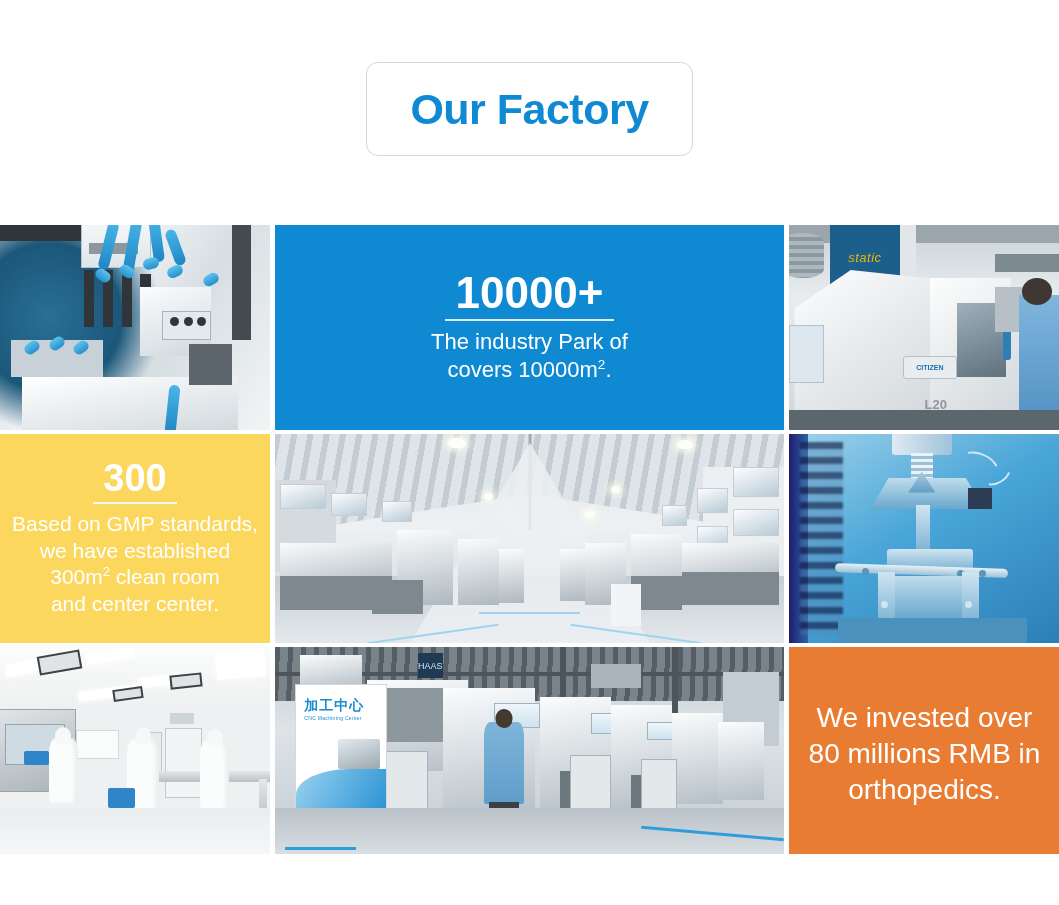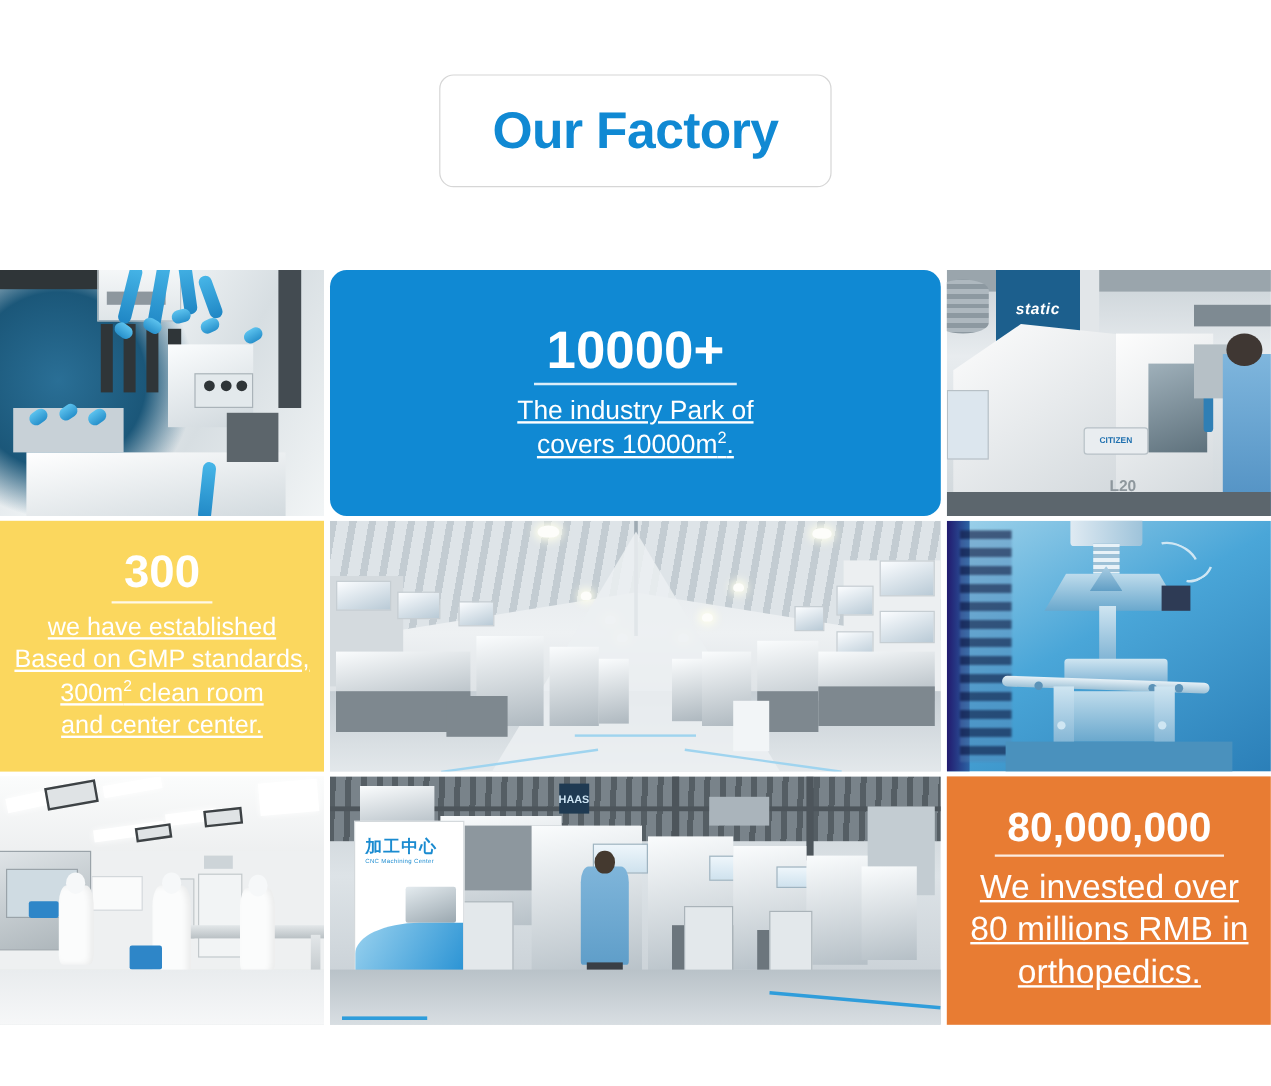--- a/index.html
+++ b/index.html
@@ -34,31 +34,31 @@
     width:1059px; height:628px;
     display:grid;
     grid-template-columns: 270px 509px 271px;
     grid-template-rows: 205px 209px 207px;
     column-gap:5px; row-gap:4px;
   }
   .cell { position:relative; overflow:hidden; }
 
   
   .stat { display:flex; flex-direction:column; align-items:center; justify-content:center; }
-  .stat.blue   { background:#1089d3;border-radius:14px; }
+  .stat.blue   { background:#1089d3; }
   .stat.yellow { background:#fbd75e; }
   .stat.orange { background:#e87c33; }
 
   .stat-number {
     color:#ffffff; font-weight:bold; line-height:1.05;
     border-bottom:2px solid rgba(255,255,255,.85);
     padding:0 10px 3px 10px;
   }
   .stat-desc { color:#ffffff; text-align:center; line-height:1.28; margin-top:7px; }
-  .stat-desc div { white-space:nowrap;text-decoration:underline; }
+  .stat-desc div { white-space:nowrap; }
   .sup { font-size:0.62em; vertical-align:super; }
 
   .blue   .stat-number { font-size:44px; }
   .blue   .stat-desc   { font-size:22px; }
   .yellow .stat-number { font-size:38px; }
   .yellow .stat-desc   { font-size:21px; }
   .orange .stat-number { font-size:34px; }
   .orange .stat-desc   { font-size:28px; }
 
   
@@ -74,21 +74,21 @@
       background:linear-gradient(180deg,#47b6e8,#1f86c4); }
   .p-cnc .noztip { position:absolute; width:16px; height:11px; border-radius:6px;
       background:linear-gradient(180deg,#5cc2ee,#2790cb); }
   .p-cnc .plate { position:absolute; background:linear-gradient(160deg,#fbfdfe,#cfd7dc); }
 
   
   .p-lathe { background:linear-gradient(180deg,#c9d1d6 0%,#e8ecef 35%,#cfd6da 100%); }
   .p-lathe .body { position:absolute; background:linear-gradient(145deg,#fdfdfd,#d2d8dc); }
   .p-lathe .hood { position:absolute; background:#1c5f8d; }
   .p-lathe .hood span { position:absolute; left:50%; top:50%; transform:translate(-50%,-50%);
-      color:#ffffff; font-size:13px; font-style:italic; font-weight:bold; letter-spacing:.5px; }
+      color:#eab308; font-size:13px; font-style:italic; font-weight:normal; letter-spacing:.5px; }
   .p-lathe .dark { position:absolute; background:#3c454b; }
   .p-lathe .glass { position:absolute; background:linear-gradient(160deg,#9fb0ba,#5e717c); }
   .p-lathe .badge { position:absolute; background:#e9edf0; border:1px solid #b7c0c6;
       display:flex; align-items:center; justify-content:center; }
   .p-lathe .badge i { font-style:normal; font-size:7px; color:#1d6fae; font-weight:bold; }
   .p-lathe .tag { position:absolute; color:#8e979d; font-size:13px; font-weight:bold; }
   .p-lathe .person { position:absolute; background:linear-gradient(180deg,#7fb6dd,#4f8fc2); }
   .p-lathe .head { position:absolute; border-radius:50%; background:#3f3733; }
   .p-lathe .duct { position:absolute; border-radius:50%/20%;
       background:repeating-linear-gradient(180deg,#aeb8bf 0 4px,#8d99a1 4px 8px); }
@@ -168,21 +168,21 @@
   .p-mach .worker { position:absolute; background:linear-gradient(180deg,#7fb5da,#5f9ec9);
       border-radius:16% 16% 4% 4%; }
   .p-mach .worker .hd { position:absolute; left:50%; top:-13px; transform:translateX(-50%);
       width:17px; height:19px; border-radius:48%; background:#44392f; }
   .p-mach .worker .leg { position:absolute; left:50%; bottom:-44px; transform:translateX(-50%);
       width:30px; height:46px; background:#3a3f45; }
   .p-mach .floor2 { position:absolute; left:0; bottom:0; width:100%; height:22%;
       background:linear-gradient(180deg,#b9c2c8,#d8dee2); }
   .p-mach .blueline { position:absolute; height:3px; background:#2f9ddb; }
   .p-mach .haas { position:absolute; background:#1f3a52; display:flex;
-      align-items:center; justify-content:center; color:#cfe6f5; font-size:9px; font-weight:bold;margin-left:48px; }
+      align-items:center; justify-content:center; color:#cfe6f5; font-size:9px; font-weight:normal; }
 </style>
 </head>
 <body>
 
 <div class="page">
 
   <div class="title-wrap">
     <div class="title-box">
       <div class="title-text">Our Factory</div>
     </div>
@@ -253,22 +253,22 @@
         <div class="dark" style="left:76%;top:30%;width:12%;height:22%;background:#b6c0c6;"></div>
         <div class="person" style="left:85%;top:34%;width:15%;height:66%;"></div>
         <div class="head" style="left:86%;top:26%;width:11%;height:13%;"></div>
         <div class="dark" style="left:0;top:90%;width:100%;height:10%;background:#5c666d;"></div>
       </div>
     </div>
 
     <div class="cell stat yellow">
       <div class="stat-number">300</div>
       <div class="stat-desc">
+        <div>Based on GMP standards,</div>
         <div>we have established</div>
-        <div>Based on GMP standards,</div>
         <div>300m<span class="sup">2</span> clean room</div>
         <div>and center center.</div>
       </div>
     </div>
 
     <div class="cell">
       <div class="photo p-hall">
         <div class="roof-l"></div>
           <div class="roof-r"></div>
           <div class="ridge"></div>
@@ -411,21 +411,20 @@
           <div class="hd"></div>
             <div class="leg"></div>
         </div>
         <div class="floor2"></div>
         <div class="blueline" style="left:72%;bottom:9%;width:28%;transform:rotate(5deg);"></div>
         <div class="blueline" style="left:2%;bottom:2%;width:14%;"></div>
       </div>
     </div>
 
     <div class="cell stat orange">
-      <div class="stat-number">80,000,000</div>
       <div class="stat-desc">
         <div>We invested over</div>
         <div>80 millions RMB in</div>
         <div>orthopedics.</div>
       </div>
     </div>
 
   </div>
 </div>
 

